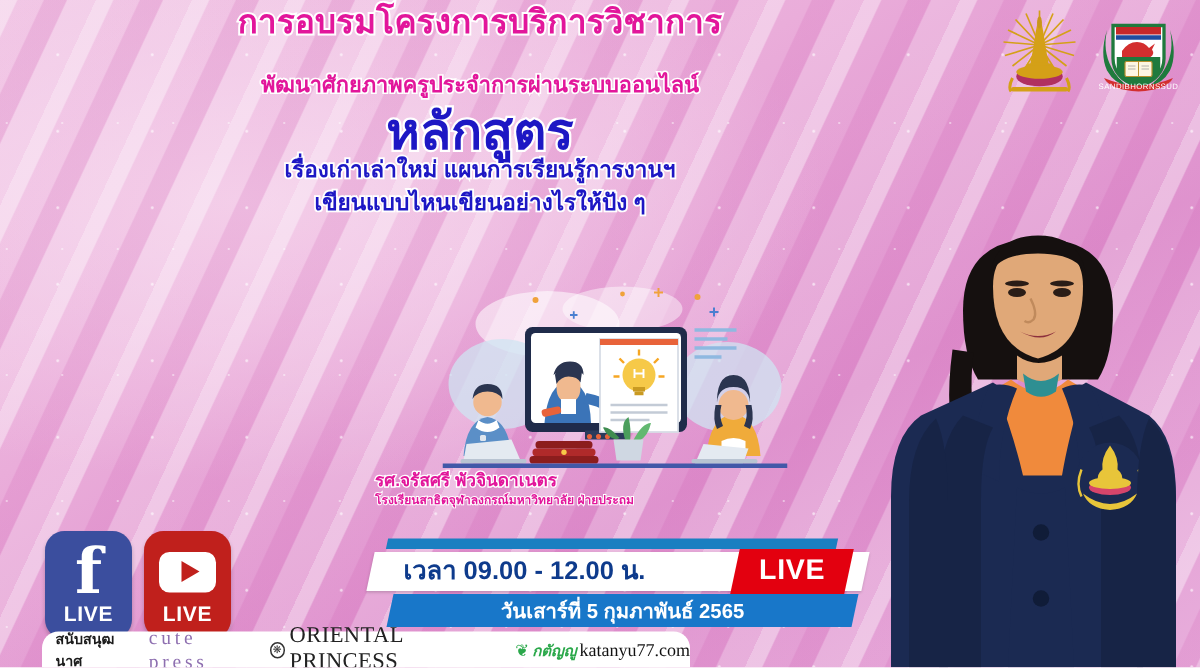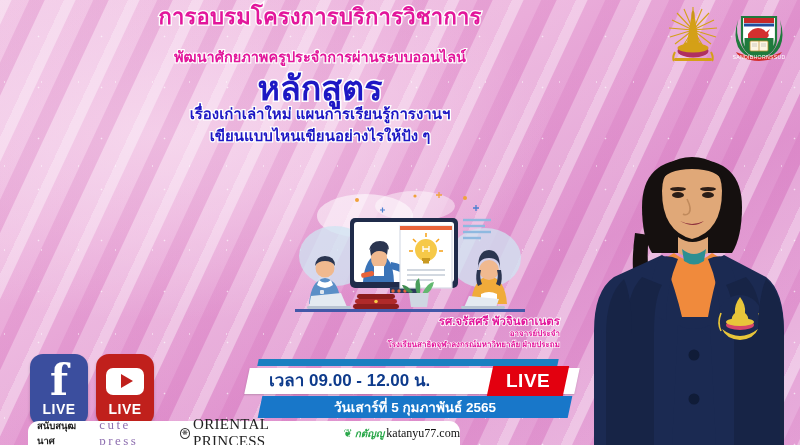--- a/index.html
+++ b/index.html
@@ -35,20 +35,21 @@
   .head {
     position: absolute; left: 0; top: 4px; width: 640px;
     text-align: center; z-index: 6;
   }
   .t-main {
     font-size: 22px; font-weight: bold; letter-spacing: .2px;
     color: #e2169b;
     -webkit-text-stroke: 2.6px #ffffff;
     paint-order: stroke fill;
     line-height: 26px;
+    font-family: Liberation Mono, monospace;
   }
   .t-sub1 {
     font-size: 14.5px; font-weight: bold; color: #e2169b;
     -webkit-text-stroke: 2.2px #ffffff; paint-order: stroke fill;
     line-height: 20px; margin-top: 17px;
   }
   .t-sub2 {
     font-size: 14.5px; font-weight: bold; color: #e2169b;
     -webkit-text-stroke: 2.2px #ffffff; paint-order: stroke fill;
     line-height: 20px;
@@ -67,21 +68,21 @@
   
   .logos { position: absolute; right: 12px; top: 4px; display: flex; gap: 8px; z-index: 8; }
   .logo-box { width: 58px; height: 60px; position: relative; }
 
   
   .illus { position: absolute; left: 295px; top: 186px; width: 230px; height: 132px; z-index: 5; }
 
   
   .speaker {
     position: absolute; left: 250px; top: 314px; width: 310px;
-    text-align: right; z-index: 7;
+    text-align: left; z-index: 7;
   }
   .sp-name {
     font-size: 11.5px; font-weight: bold; color: #e2169b;
     -webkit-text-stroke: 1.7px #ffffff; paint-order: stroke fill; line-height: 14px;
   }
   .sp-role {
     font-size: 8px; font-weight: bold; color: #e2169b;
     -webkit-text-stroke: 1.3px #ffffff; paint-order: stroke fill; line-height: 11px;
   }
   .sp-org {
@@ -331,21 +332,20 @@
         <path d="M127 108 q6 -12 12 -12 q-2 9 -8 12 Z" fill="#62b870"></path>
         <path d="M118 106 q-7 -8 -11 -7 q3 7 9 8 Z" fill="#3f8c50"></path>
         <path d="M114 107 h20 l-2 14 h-16 Z" fill="#cfd7e2"></path>
       </g>
       <rect x="0" y="123" width="230" height="3" fill="#4258a8"></rect>
     </svg>
   </div>
 
   <div class="speaker">
     <div class="sp-name">รศ.จรัสศรี พัวจินดาเนตร</div>
-    <div class="sp-role">อาจารย์ประจำ</div>
     <div class="sp-org">โรงเรียนสาธิตจุฬาลงกรณ์มหาวิทยาลัย ฝ่ายประถม</div>
   </div>
 
   <div class="photo">
     <svg viewBox="0 0 210 308" width="210" height="308">
       <defs>
         <clipPath id="phclip">
             <rect x="0" y="0" width="210" height="308"></rect>
           </clipPath>
       </defs>

